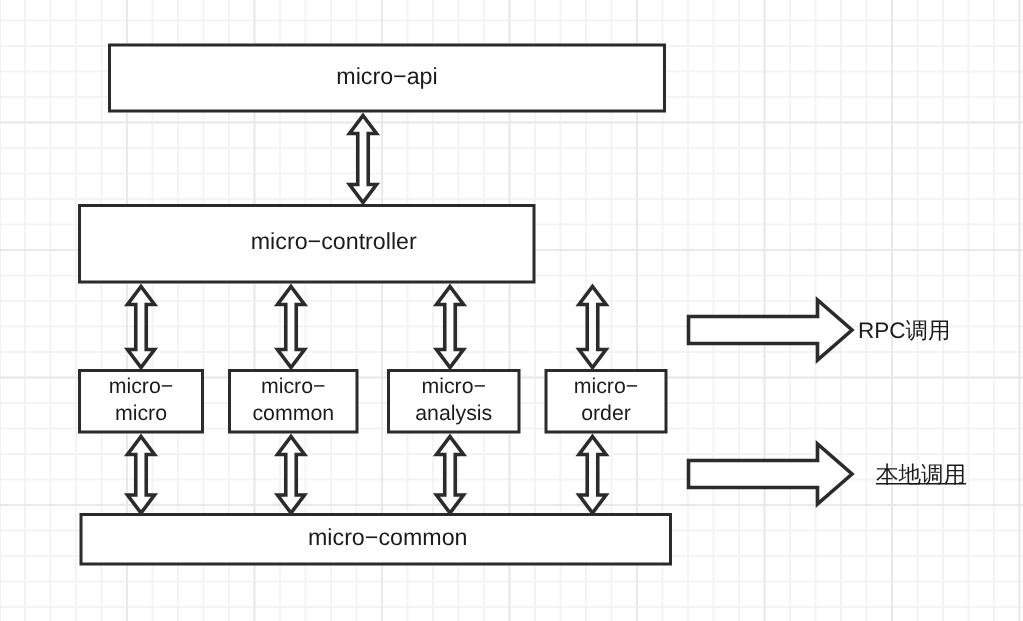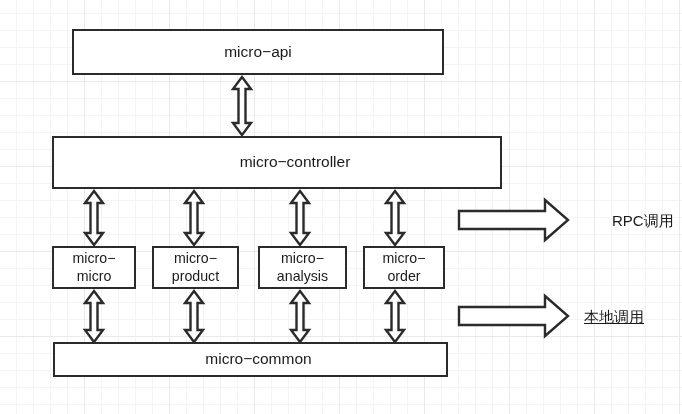--- a/index.html
+++ b/index.html
@@ -72,21 +72,21 @@
 <div id="canvas">
 
   <div class="node node-lg" style="left:52px; top:29px; width:372px; height:46px;margin-left:20px;">
     <span>micro−api</span>
   </div>
 
   <svg class="arrow-svg" style="left:231px; top:76px;" width="22" height="60" viewBox="0 0 22 60">
     <polygon class="arrow-shape" points="11,1 20,13 14.5,13 14.5,47 20,47 11,59 2,47 7.5,47 7.5,13 2,13"></polygon>
   </svg>
 
-  <div class="node node-lg" style="left:52px; top:136px; width:450px; height:53px;padding-left:36px;">
+  <div class="node node-lg" style="left:52px; top:136px; width:305px; height:53px;padding-left:36px;">
     <span>micro−controller</span>
   </div>
 
   <svg class="arrow-svg" style="left:83px; top:190px;" width="22" height="56" viewBox="0 0 22 56">
     <polygon class="arrow-shape" points="11,1 20,13 14.5,13 14.5,43 20,43 11,55 2,43 7.5,43 7.5,13 2,13"></polygon>
   </svg>
   <svg class="arrow-svg" style="left:183px; top:190px;" width="22" height="56" viewBox="0 0 22 56">
     <polygon class="arrow-shape" points="11,1 20,13 14.5,13 14.5,43 20,43 11,55 2,43 7.5,43 7.5,13 2,13"></polygon>
   </svg>
   <svg class="arrow-svg" style="left:289px; top:190px;" width="22" height="56" viewBox="0 0 22 56">
@@ -95,21 +95,21 @@
   <svg class="arrow-svg" style="left:384px; top:190px;" width="22" height="56" viewBox="0 0 22 56">
     <polygon class="arrow-shape" points="11,1 20,13 14.5,13 14.5,43 20,43 11,55 2,43 7.5,43 7.5,13 2,13"></polygon>
   </svg>
 
   <div class="node node-sm" style="left:52px; top:246px; width:84px; height:43px; flex-direction:column;">
     <span class="lbl">micro−</span>
     <span class="lbl">micro</span>
   </div>
   <div class="node node-sm" style="left:152px; top:246px; width:87px; height:43px; flex-direction:column;">
     <span class="lbl">micro−</span>
-    <span class="lbl">product</span>
+    <span class="lbl">common</span>
   </div>
   <div class="node node-sm" style="left:258px; top:246px; width:89px; height:43px; flex-direction:column;">
     <span class="lbl">micro−</span>
     <span class="lbl">analysis</span>
   </div>
   <div class="node node-sm" style="left:363px; top:246px; width:82px; height:43px; flex-direction:column;">
     <span class="lbl">micro−</span>
     <span class="lbl">order</span>
   </div>
 
@@ -126,20 +126,20 @@
     <polygon class="arrow-shape" points="11,1 20,13 14.5,13 14.5,40 20,40 11,52 2,40 7.5,40 7.5,13 2,13"></polygon>
   </svg>
 
   <div class="node node-lg" style="left:53px; top:342px; width:395px; height:35px;padding-left:16px;">
     <span>micro−common</span>
   </div>
 
   <svg class="arrow-svg" style="left:458px; top:199px;" width="112" height="42" viewBox="0 0 112 42">
     <polygon class="arrow-shape" points="1,12 87,12 87,1 110,21 87,41 87,30 1,30"></polygon>
   </svg>
-  <div class="legend-label" style="left:612px; top:213px;">RPC调用</div>
+  <div class="legend-label" style="left:572px; top:213px;">RPC调用</div>
 
   <svg class="arrow-svg" style="left:458px; top:295px;" width="112" height="42" viewBox="0 0 112 42">
     <polygon class="arrow-shape" points="1,12 87,12 87,1 110,21 87,41 87,30 1,30"></polygon>
   </svg>
   <div class="legend-label" style="left:584px; top:309px;text-decoration:underline;">本地调用</div>
 
 </div>
 
 </body></html>

